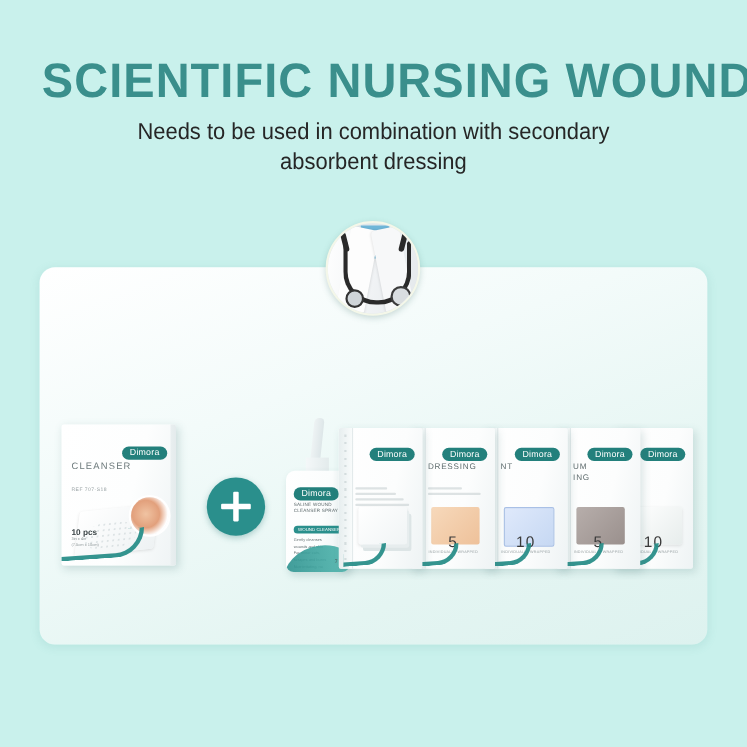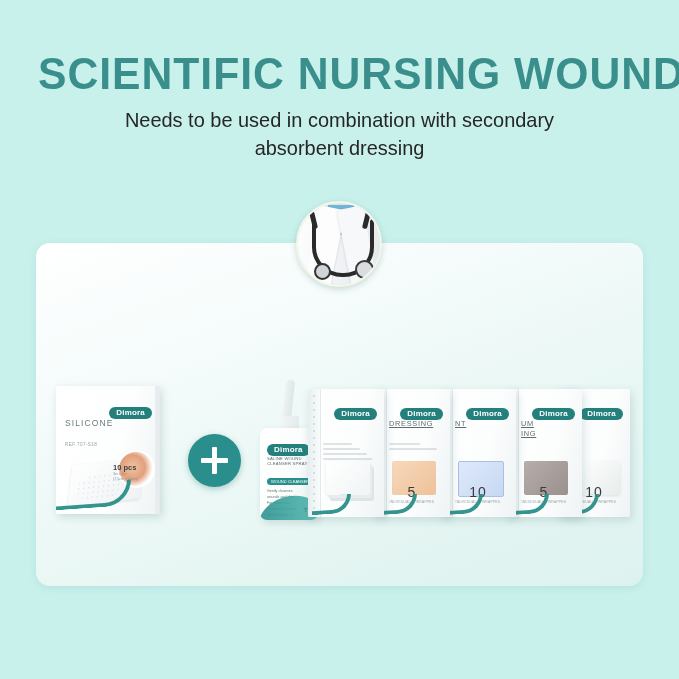--- a/index.html
+++ b/index.html
@@ -87,21 +87,21 @@
   }
   .card span{
     font-size:19px;color:#1f1f1f;letter-spacing:.4px;
     transform:scaleX(.96);white-space:nowrap;
   }
 
   
   .brand{
     display:inline-block;background:#23807c;color:#fff;
     border-radius:9px;padding:1px 7px 2px;
-    font-size:8px;font-weight:bold;letter-spacing:.2px;
+    font-size:8px;font-weight:normal;letter-spacing:.2px;
   }
   .swoosh{
     position:absolute;left:0;bottom:4px;width:58%;height:18px;
     border-bottom:4px solid #2a8f8a;border-right:4px solid #2a8f8a;
     border-radius:0 0 26px 0;
     transform:skewY(-4deg);
     opacity:.95;
   }
   .count{font-size:14px;color:#3a3a3a;letter-spacing:1px;}
   .countsub{font-size:3.4px;color:#9aa3a5;letter-spacing:.2px;}
@@ -138,21 +138,21 @@
     position:absolute;left:20px;top:88px;width:48px;height:26px;border-radius:50%;
     background:
       radial-gradient(circle,#d7dee0 .7px,transparent .8px) 0 0/5px 5px;
     transform:rotate(-6deg) skewX(-13deg);opacity:.8;
   }
   .boxmain .wound{
     position:absolute;right:7px;top:66px;width:34px;height:34px;border-radius:50%;
     background:radial-gradient(circle at 40% 45%,#f0c3a2,#e2a07c 45%,#ffffff 72%);
     box-shadow:0 0 0 2px #fff;
   }
-  .boxmain .pcs{position:absolute;left:9px;bottom:32px;margin-left:48px;}
+  .boxmain .pcs{position:absolute;left:9px;bottom:16px;}
   .boxmain .pcsn{font-size:7.5px;color:#3c4547;font-weight:bold;}
   .boxmain .pcssz{font-size:3.6px;color:#8e9799;line-height:5px;}
   .boxmain .swoosh{left:-6px;bottom:6px;width:74%;height:22px;}
 
   
   .plus{
     position:absolute;left:188px;top:434px;width:53px;height:53px;border-radius:50%;
     background:#2a8f8c;box-shadow:0 2px 6px rgba(40,120,118,.35);
   }
   .plus::before,.plus::after{
@@ -214,21 +214,21 @@
     border-right:1px solid #e3eaeb;
   }
   .rowbox .perf{
     position:absolute;left:5px;top:6px;width:2px;height:116px;
     background:repeating-linear-gradient(to bottom,#c9d3d5 0 2px,transparent 2px 7px);
     opacity:.7;
   }
   .rowbox .brandpos{position:absolute;right:7px;top:13px;}
   .rowbox .hd{
     position:absolute;left:15px;top:30px;font-size:7.4px;color:#5f6c6e;
-    letter-spacing:.7px;line-height:10px;white-space:nowrap;text-decoration:underline;
+    letter-spacing:.7px;line-height:10px;white-space:nowrap;
   }
   .rowbox .lines{position:absolute;left:15px;top:54px;width:52px;}
   .rowbox .prod{
     position:absolute;left:18px;top:72px;width:44px;height:34px;border-radius:2px;
   }
   .rowbox .cntpos{
     position:absolute;left:0;right:0;bottom:13px;text-align:center;
   }
   .rowbox .swoosh{left:4px;bottom:3px;width:46%;height:15px;}
 
@@ -267,21 +267,21 @@
     <div class="bell"></div>
   </div>
 
 
   <div class="boxmain">
     <div class="side"></div>
     <div class="brandpos">
       <span class="brand">Dimora</span>
     </div>
     <div class="t1">
-      <div>SILICONE</div>
+      <div>CLEANSER</div>
     </div>
     <div class="ref">REF 707-S18</div>
     <div class="sheet"></div>
     <div class="dots"></div>
     <div class="wound"></div>
     <div class="pcs">
       <div class="pcsn">10 pcs</div>
       <div class="pcssz">3in x 4in</div>
       <div class="pcssz">(7.5cm x 10cm)</div>
     </div>

